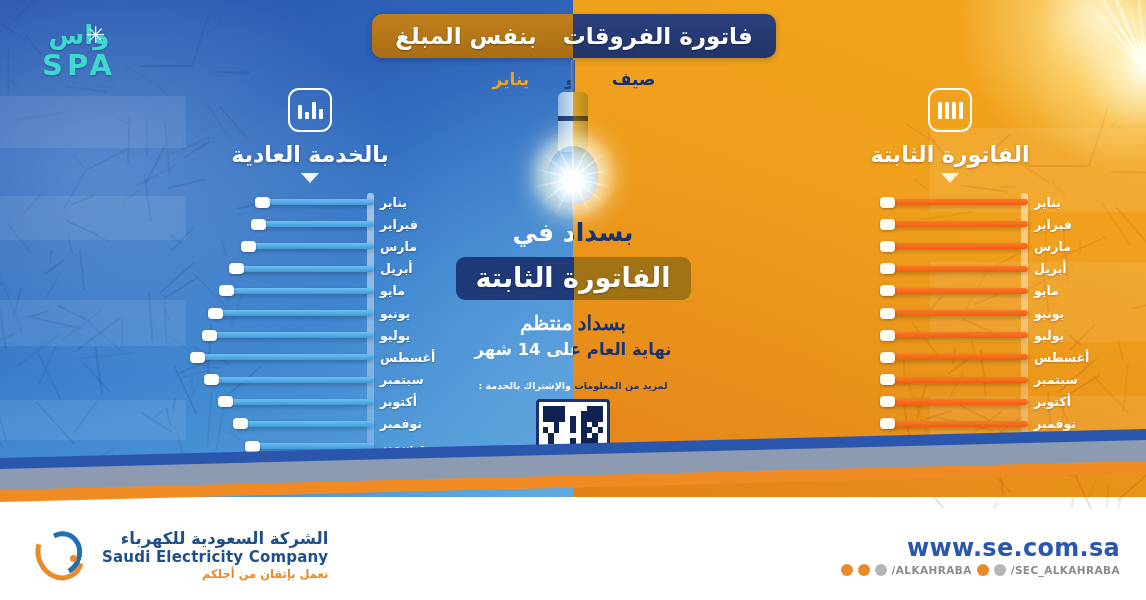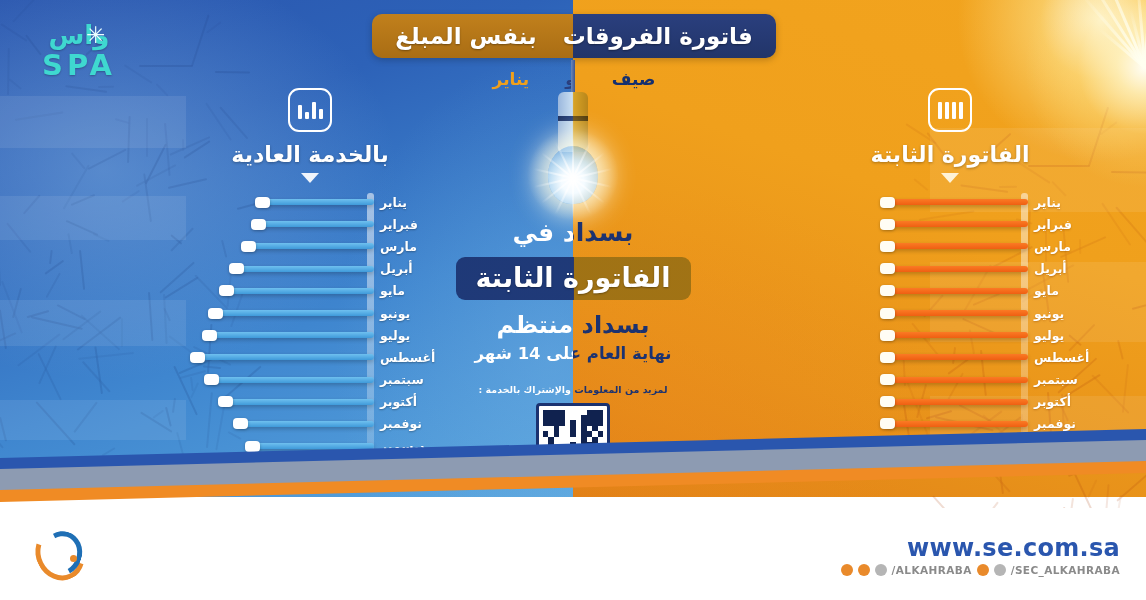--- a/index.html
+++ b/index.html
@@ -163,21 +163,21 @@
     position: absolute; left: 403px; top: 218px; width: 340px;
     text-align: center; direction: rtl;
   }
   .c-line1 { font-size: 25px; font-weight: bold; letter-spacing: .5px; }
   .c-pill {
     display: inline-block; margin-top: 10px; padding: 5px 20px 7px;
     border-radius: 9px; font-size: 27px; font-weight: bold;
     background: linear-gradient(90deg, rgba(27,50,112,.92) 0%, rgba(27,50,112,.92) 50%, rgba(150,110,20,.88) 50%, rgba(150,110,20,.88) 100%);
     color: #fff; text-shadow: 0 1px 2px rgba(0,0,0,.35);
   }
-  .c-line3 { margin-top: 11px; font-size: 24px; font-weight: bold; }
+  .c-line3 { margin-top: 11px; font-size: 20px; font-weight: bold; font-family: Liberation Serif, serif; }
   .c-body  { margin-top: 15px; font-size: 16.5px; font-weight: bold; line-height: 1.55; }
   .c-note  { margin-top: 17px; font-size: 9.5px; font-weight: bold; }
   .split-text {
     background: linear-gradient(90deg,#ffffff 0%,#ffffff 50%,#1b3270 50%,#1b3270 100%);
     -webkit-background-clip: text; background-clip: text; color: transparent;
   }
 
   .qr-box {
     margin: 8px auto 0; width: 74px; height: 74px; background: #fff;
     border: 3px solid #1b3270; border-radius: 4px; padding: 4px;
@@ -849,20 +849,25 @@
   <div class="diag diag-gray"></div>
   <div class="diag diag-orange"></div>
 
   <div class="footer">
     <div class="logo-block">
       <div class="logo-mark">
         <span class="ring-o"></span>
           <span class="ring-b"></span>
           <span class="dot"></span>
       </div>
+      <div class="logo-text">
+        <div class="logo-ar">الشركة السعودية للكهرباء</div>
+        <div class="logo-en">Saudi Electricity Company</div>
+        <div class="logo-tag">نعمل بإتقان من أجلكم</div>
+      </div>
     </div>
 
     <div class="web-block">
       <div class="web-url">www.se.com.sa</div>
       <div class="social-row">
         <span class="sicon tw"></span>
         <span class="sicon fb"></span>
         <span class="sicon ig"></span>
         <span class="shandle">/ALKAHRABA</span>
         <span class="sicon yt gap"></span>

